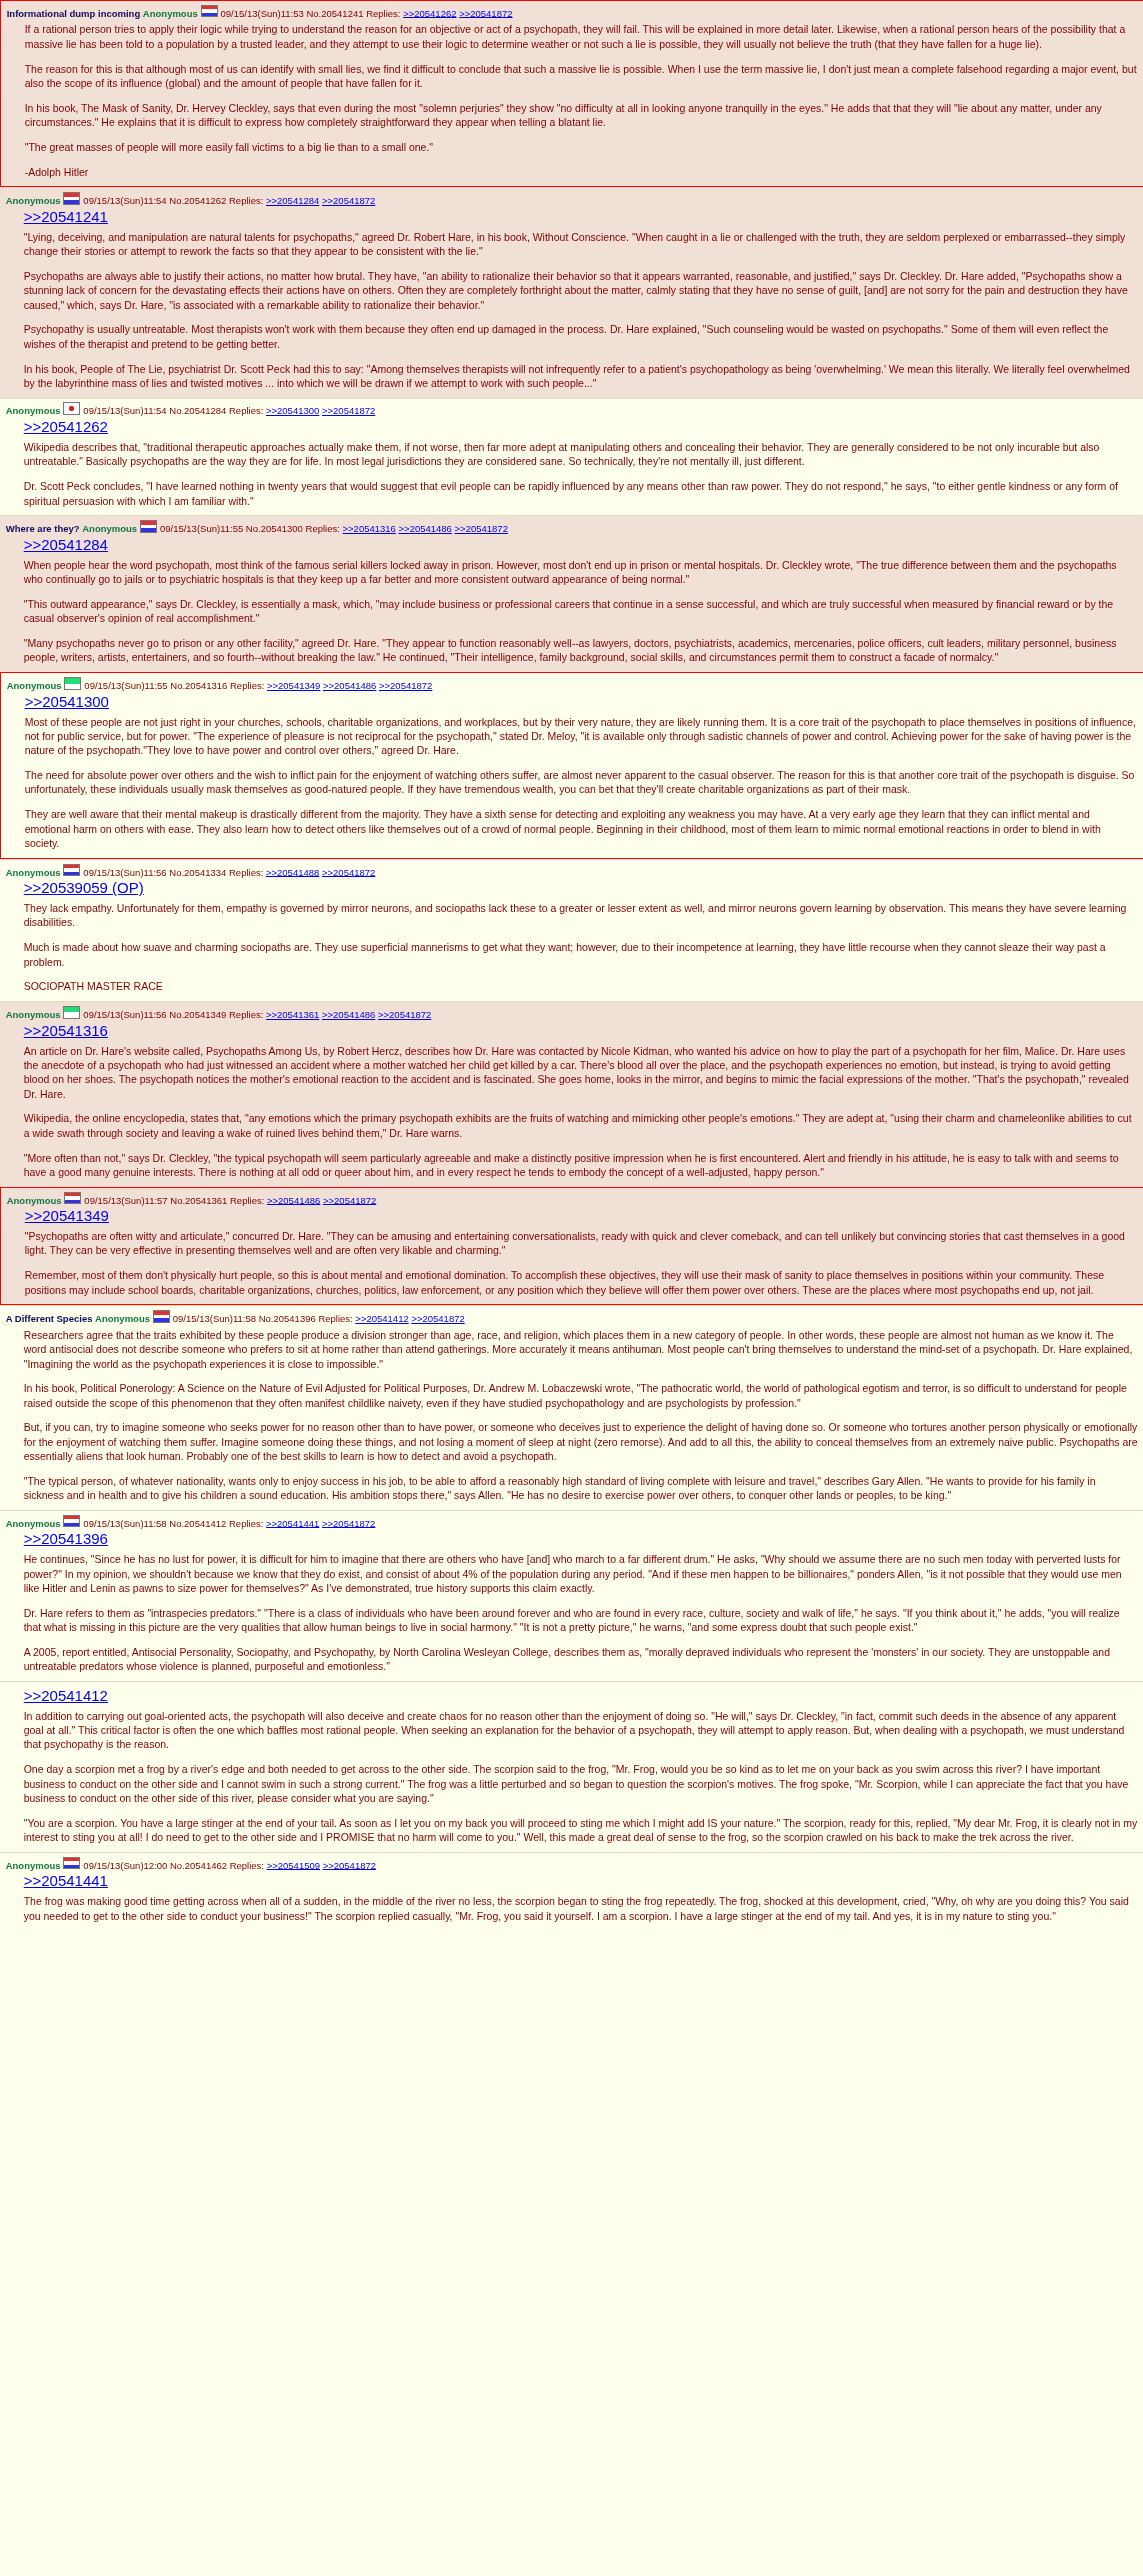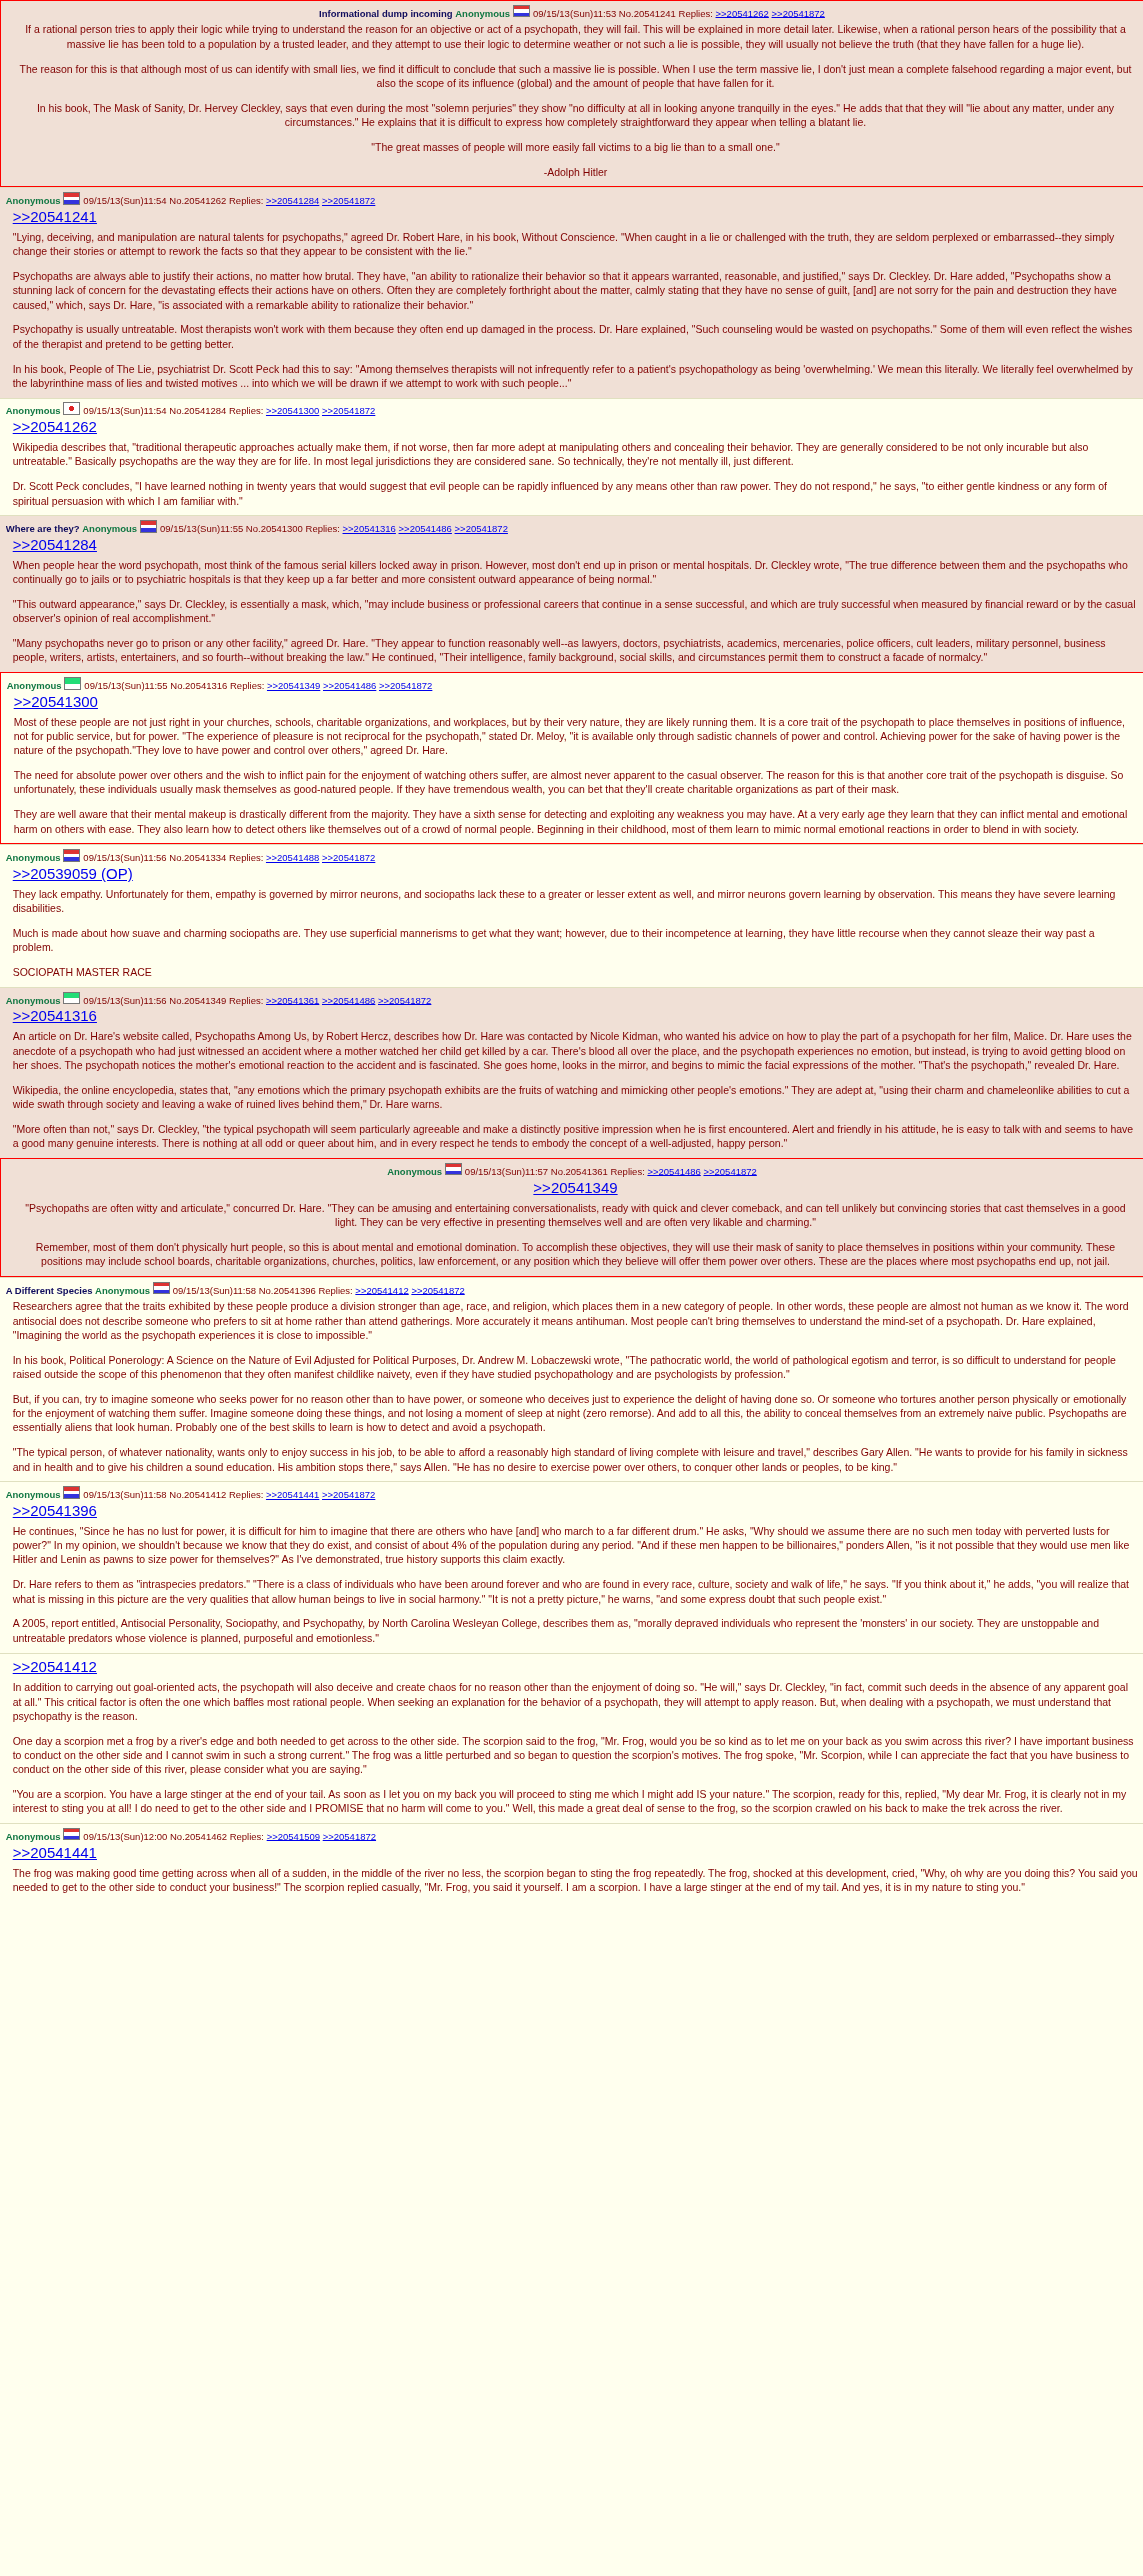--- a/index.html
+++ b/index.html
@@ -21,21 +21,20 @@
     background: #FFFFEE;
     border-top: 1px solid #E0E0C0;
     position: relative;
   }
   .post.alt {
     background: #F0E0D6;
   }
   .post.highlight {
     border: 1.9px solid #FF0000;
     background: #F0E0D6;
-    text-align: center;
   }
   .post.highlight-plain {
     border: 1.9px solid #FF0000;
     background: #FFFFEE;
   }
   .posthead {
     font-size: 9.5px;
     line-height: 13.3px;
     margin-bottom: 1.9px;
     white-space: nowrap;
@@ -75,21 +74,21 @@
     font-size: 9.5px;
   }
   .quotelink {
     color: #0000EE;
     text-decoration: underline;
   }
   .postbody {
     color: #800000;
     font-size: 10.5px;
     line-height: 14.3px;
-    margin-left: 7px;
+    margin-left: 18px;
     margin-top: 2.9px;
   }
   .postbody p {
     margin: 0 0 10.5px 0;
   }
   .postbody p:last-child {
     margin-bottom: 0;
   }
   .backlink {
     color: #0000EE;

